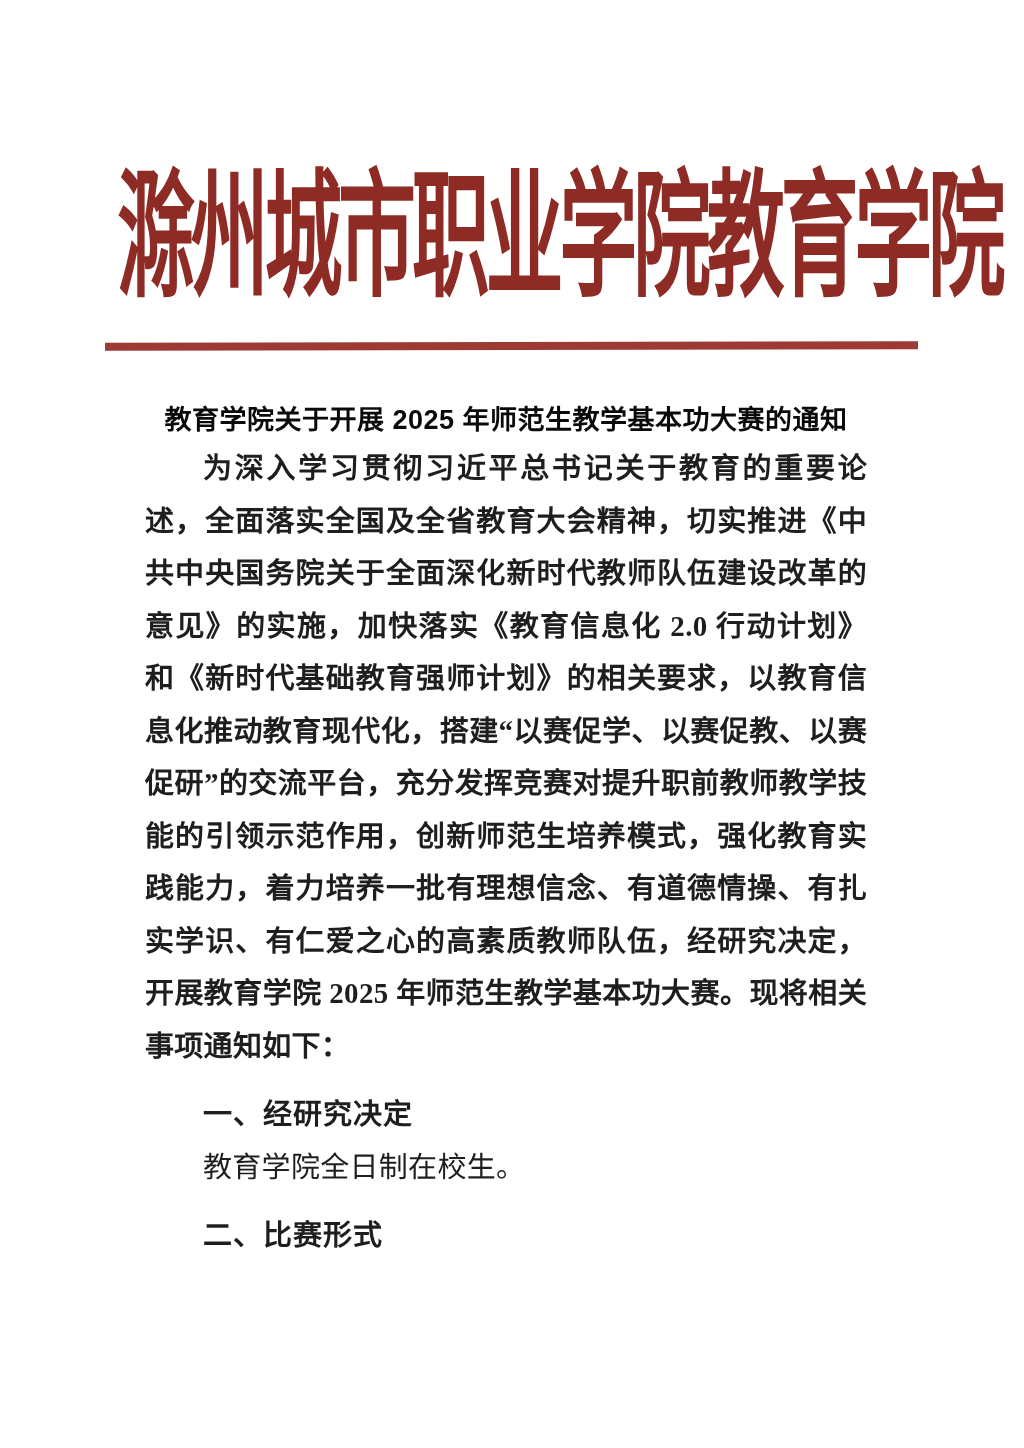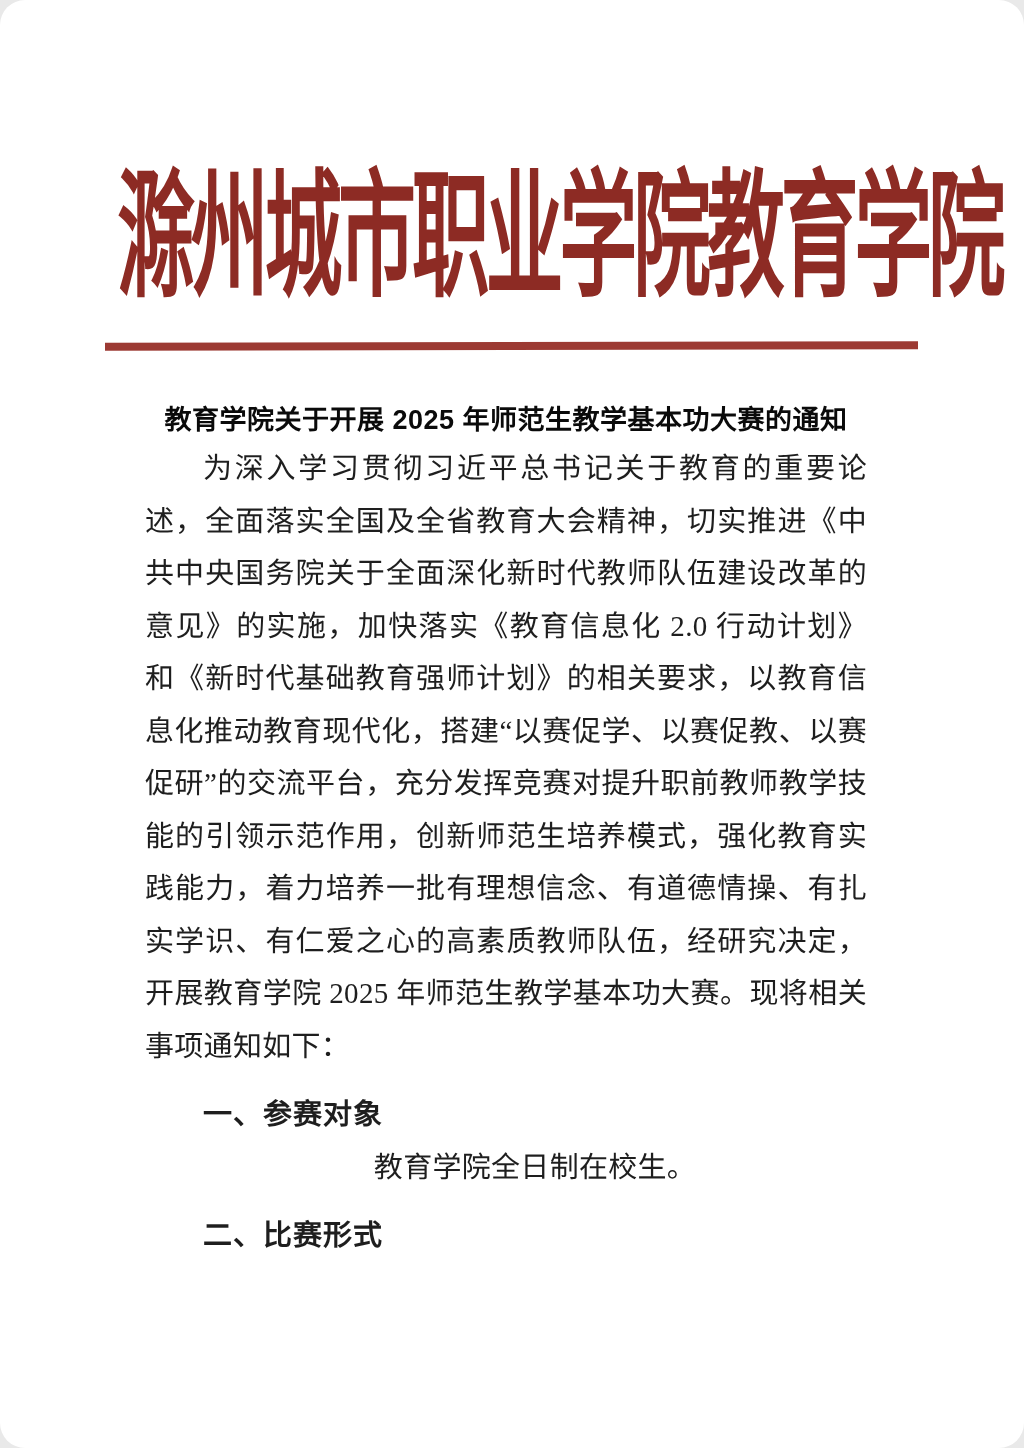--- a/index.html
+++ b/index.html
@@ -14,21 +14,20 @@
     font-family: "Liberation Serif", "DejaVu Serif", serif;
     color: var(--text-color);
   }
   .page {
     position: relative;
     width: 1024px;
     height: 1448px;
     margin: 0 auto;
     background: var(--page-background);
     overflow: hidden;
-    border-radius: 25px;
   }
 
   
   .letterhead {
     position: absolute;
     left: 105px;
     width: 813px;
     top: 172px;
     height: 150px;
   }
@@ -77,51 +76,51 @@
     margin-top: 5px;
     font-weight: 700;
     font-size: 27px;
     line-height: 48px;
     letter-spacing: 1px;
   }
   .body-text {
     text-indent: 2em;
     text-align: justify;
     letter-spacing: 0.3px;
+    font-weight: bold;
   }
   .section-heading {
     margin-top: 16px;
     font-size: 29px;
     font-weight: 700;
     text-indent: 2em;
     letter-spacing: 1px;
   }
   .section-content {
     text-indent: 2em;
     letter-spacing: 0.3px;
-    text-align: center;
   }
 </style>
 </head>
 <body>
 
 <div class="page">
 
   <header class="letterhead">
     <div class="org-name">滁州城市职业学院教育学院</div>
   </header>
   <div class="letterhead-rule"></div>
 
   <main class="notice">
 
     <h1 class="notice-title">教育学院关于开展 2025 年师范生教学基本功大赛的通知</h1>
 
 
     <p class="body-text">为深入学习贯彻习近平总书记关于教育的重要论述，全面落实全国及全省教育大会精神，切实推进《中共中央国务院关于全面深化新时代教师队伍建设改革的意见》的实施，加快落实《教育信息化 2.0 行动计划》和《新时代基础教育强师计划》的相关要求，以教育信息化推动教育现代化，搭建“以赛促学、以赛促教、以赛促研”的交流平台，充分发挥竞赛对提升职前教师教学技能的引领示范作用，创新师范生培养模式，强化教育实践能力，着力培养一批有理想信念、有道德情操、有扎实学识、有仁爱之心的高素质教师队伍，经研究决定，开展教育学院 2025 年师范生教学基本功大赛。现将相关事项通知如下：</p>
 
-    <h2 class="section-heading">一、参赛对象</h2>
+    <h2 class="section-heading">一、经研究决定</h2>
     <p class="section-content">教育学院全日制在校生。</p>
 
     <h2 class="section-heading">二、比赛形式</h2>
 
 
   </main>
 </div>
 
 </body></html>

